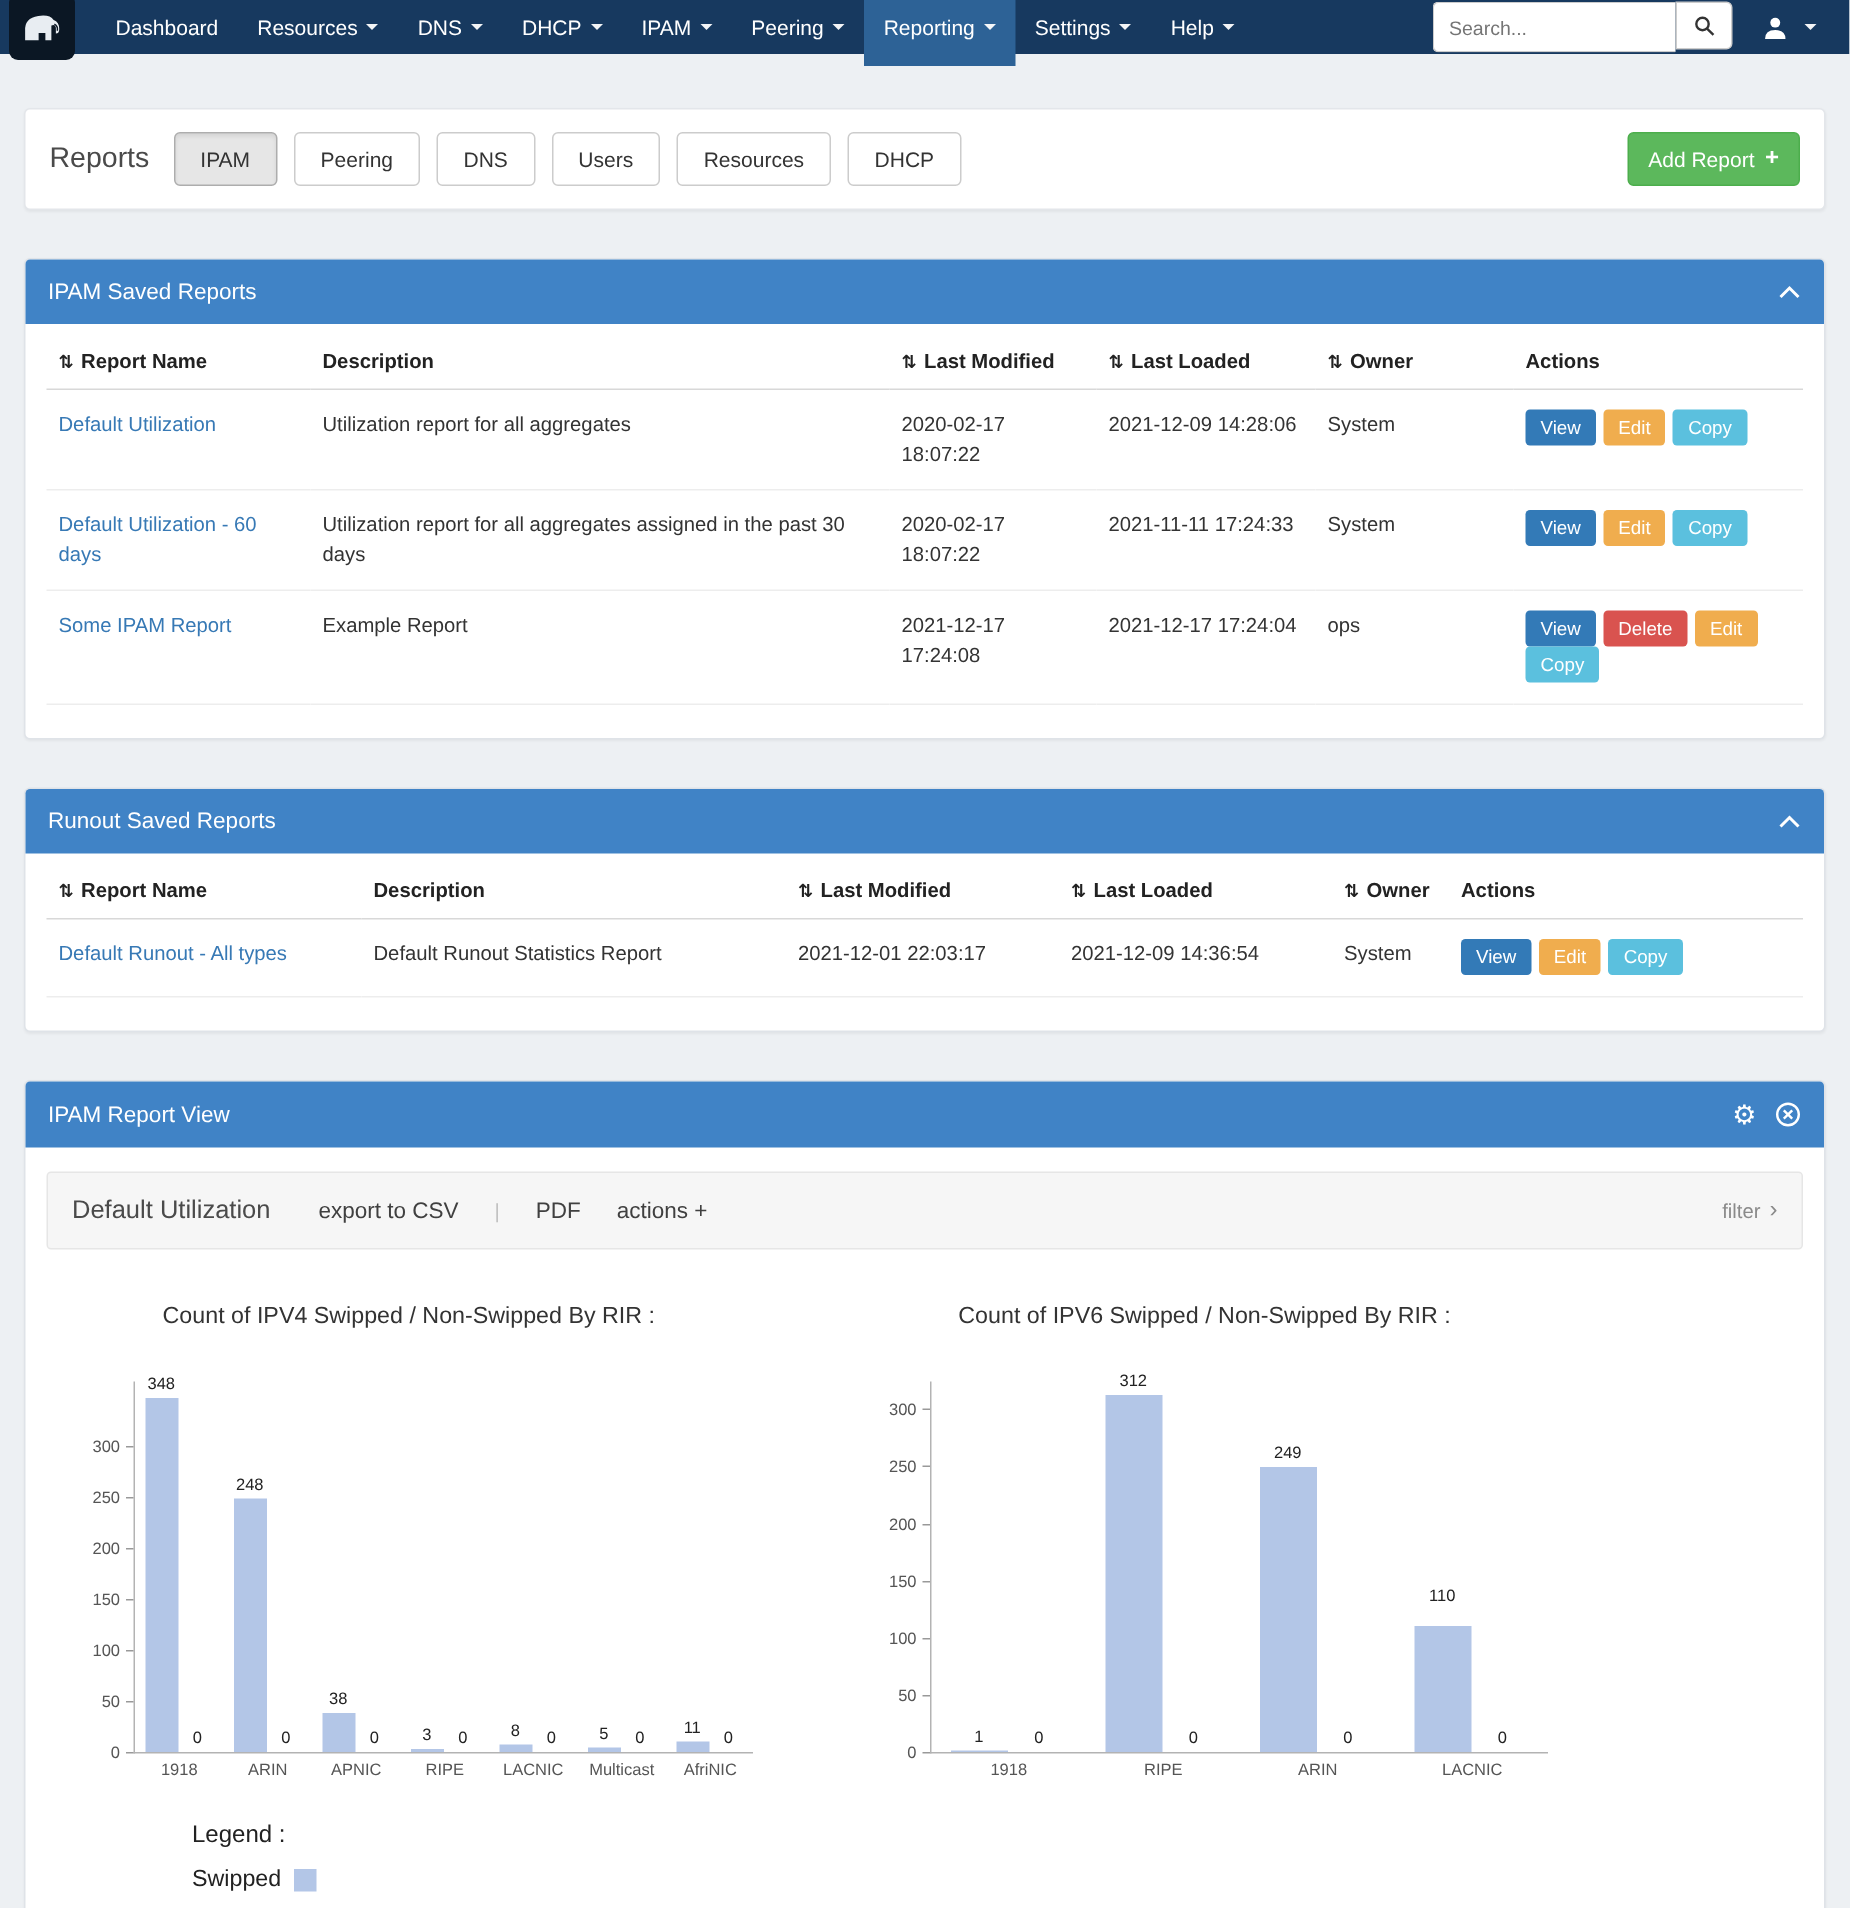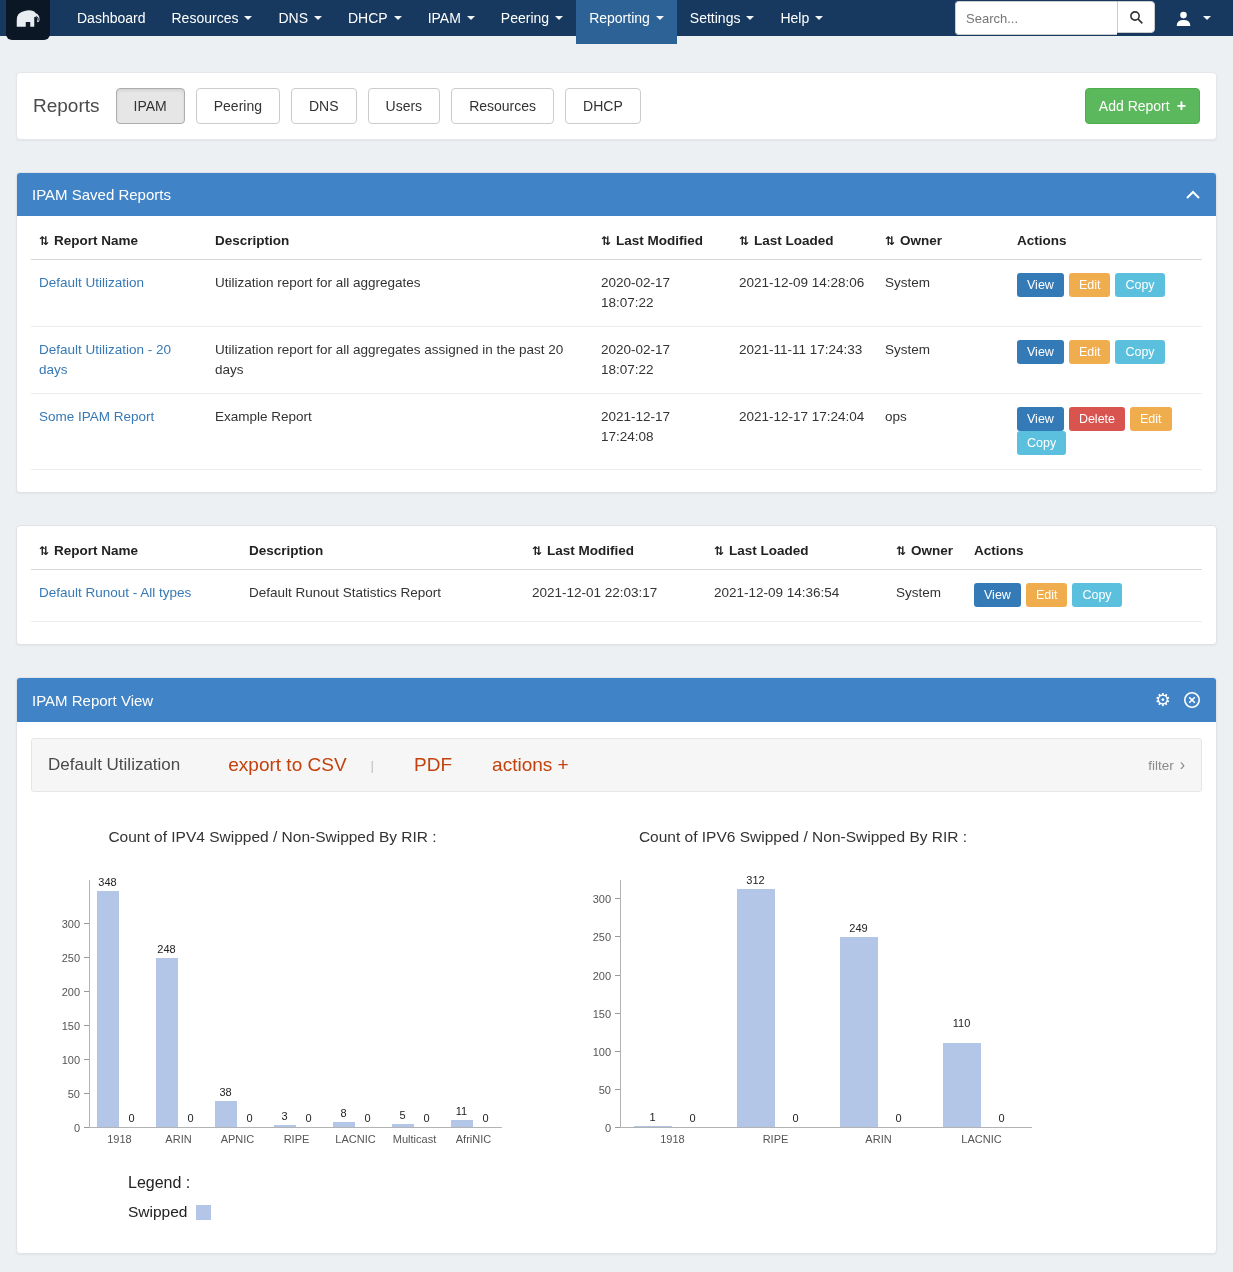--- a/index.html
+++ b/index.html
@@ -45,21 +45,21 @@
   .rtable { width:100%; border-collapse:collapse; font-size:13.5px; color:#333; table-layout:fixed; }
   .rtable th { text-align:left; padding:11px 8px; border-bottom:1px solid #d8d8d8; font-weight:bold; white-space:nowrap; font-size:13.5px; color:#222; }
   .rtable td { padding:13px 8px 14px; border-bottom:1px solid #ededed; vertical-align:top; line-height:1.45; }
   .sort-icon { margin-right:5px; font-size:12px; color:#222; }
   a.rlink { color:#3779b5; text-decoration:none; cursor:pointer; }
   .btn-action { display:inline-block; border:none; color:#fff; font-size:12.5px; padding:5px 10px; border-radius:3px; margin-right:5px; cursor:pointer; font-family:inherit; }
 
   
   .report-toolbar { margin-top:10px; background:#f6f6f6; border:1px solid #e6e6e6; border-radius:3px; padding:15px 16px; display:flex; align-items:center; }
   .report-title { font-size:17px; color:#4a4a4a; margin-right:32px; }
-  .tlink { font-size:19px; color:#c2410c; margin-right:24px; cursor:pointer; text-decoration:none;margin-left:16px; }
+  .tlink { font-size:15px; color:#404040; margin-right:24px; cursor:pointer; text-decoration:none; }
   .sep { color:#c0c0c0; margin-right:24px; font-size:13.5px; }
   .filter { margin-left:auto; color:#8a8a8a; font-size:13.5px; cursor:pointer; display:flex; align-items:center; gap:6px; }
   .fchev { font-size:16px; line-height:1; }
 
   
   .charts { display:flex; margin-top:36px; padding-left:12px; }
   #chart-1 { margin-left:72px; }
   .chart-title { text-align:center; font-size:15.5px; color:#333; margin-bottom:34px; }
   .chart-area { display:flex; }
   .ylabels { position:relative; width:46px; flex:none; }
@@ -191,41 +191,47 @@
           <tbody>
             <tr>
               <td><a class="rlink">Default Utilization</a></td>
               <td>Utilization report for all aggregates</td>
               <td>2020-02-17 18:07:22</td>
               <td>2021-12-09 14:28:06</td>
               <td>System</td>
               <td><button class="btn-action" style="background: rgb(51, 122, 183);">View</button><button class="btn-action" style="background: rgb(240, 173, 78);">Edit</button><button class="btn-action" style="background: rgb(91, 192, 222);">Copy</button></td>
             </tr>
             <tr>
-              <td><a class="rlink">Default Utilization - 20 days</a></td>
-              <td>Utilization report for all aggregates assigned in the past 20 days</td>
+              <td><a class="rlink">Default Utilization - 60 days</a></td>
+              <td>Utilization report for all aggregates assigned in the past 30 days</td>
               <td>2020-02-17 18:07:22</td>
               <td>2021-11-11 17:24:33</td>
               <td>System</td>
               <td><button class="btn-action" style="background: rgb(51, 122, 183);">View</button><button class="btn-action" style="background: rgb(240, 173, 78);">Edit</button><button class="btn-action" style="background: rgb(91, 192, 222);">Copy</button></td>
             </tr>
             <tr>
               <td><a class="rlink">Some IPAM Report</a></td>
               <td>Example Report</td>
               <td>2021-12-17 17:24:08</td>
               <td>2021-12-17 17:24:04</td>
               <td>ops</td>
               <td><button class="btn-action" style="background: rgb(51, 122, 183);">View</button><button class="btn-action" style="background: rgb(217, 83, 79);">Delete</button><button class="btn-action" style="background: rgb(240, 173, 78);">Edit</button><button class="btn-action" style="background: rgb(91, 192, 222);">Copy</button></td>
             </tr>
           </tbody>
         </table>
     </div>
   </section>
 
   <section class="card">
+    <div class="card-header">
+      <span>Runout Saved Reports</span>
+      <svg class="chev" width="16" height="10" viewBox="0 0 16 10">
+        <polyline points="2,8 8,2 14,8" fill="none" stroke="#fff" stroke-width="2"></polyline>
+      </svg>
+    </div>
     <div class="card-body">
       <table class="rtable" id="runout-table">
           <colgroup>
             <col style="width: 210px;">
             <col style="width: 283px;">
             <col style="width: 182px;">
             <col style="width: 182px;">
             <col style="width: 78px;">
             <col>
           </colgroup>

